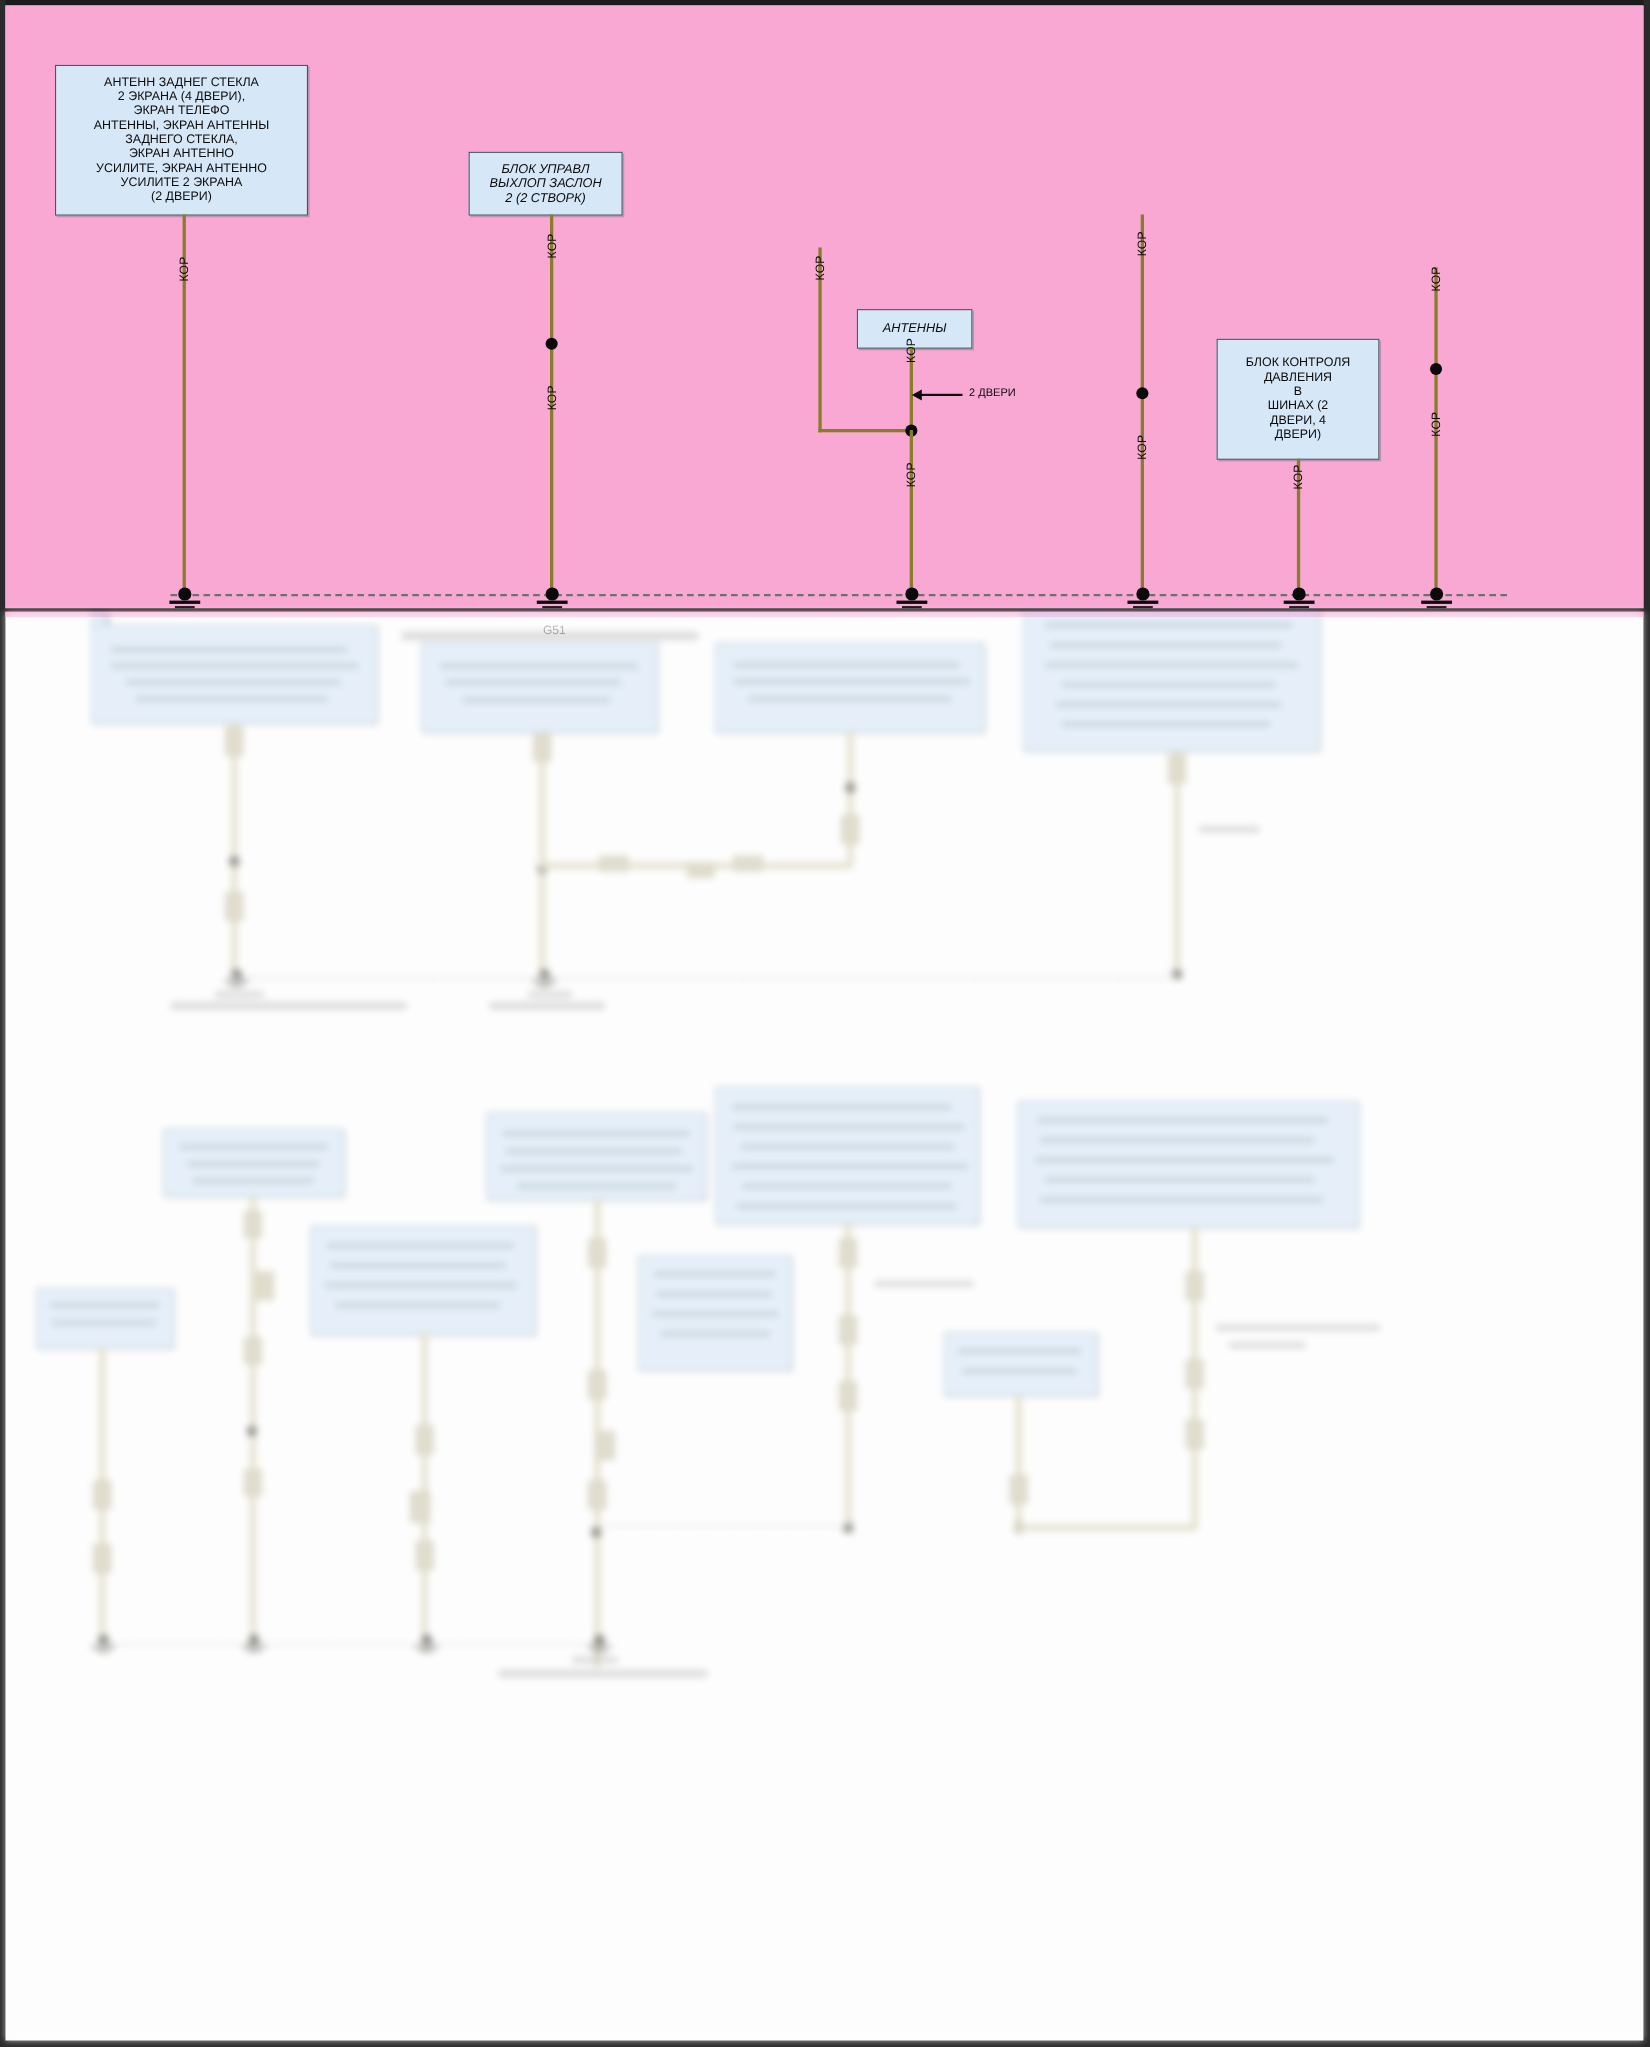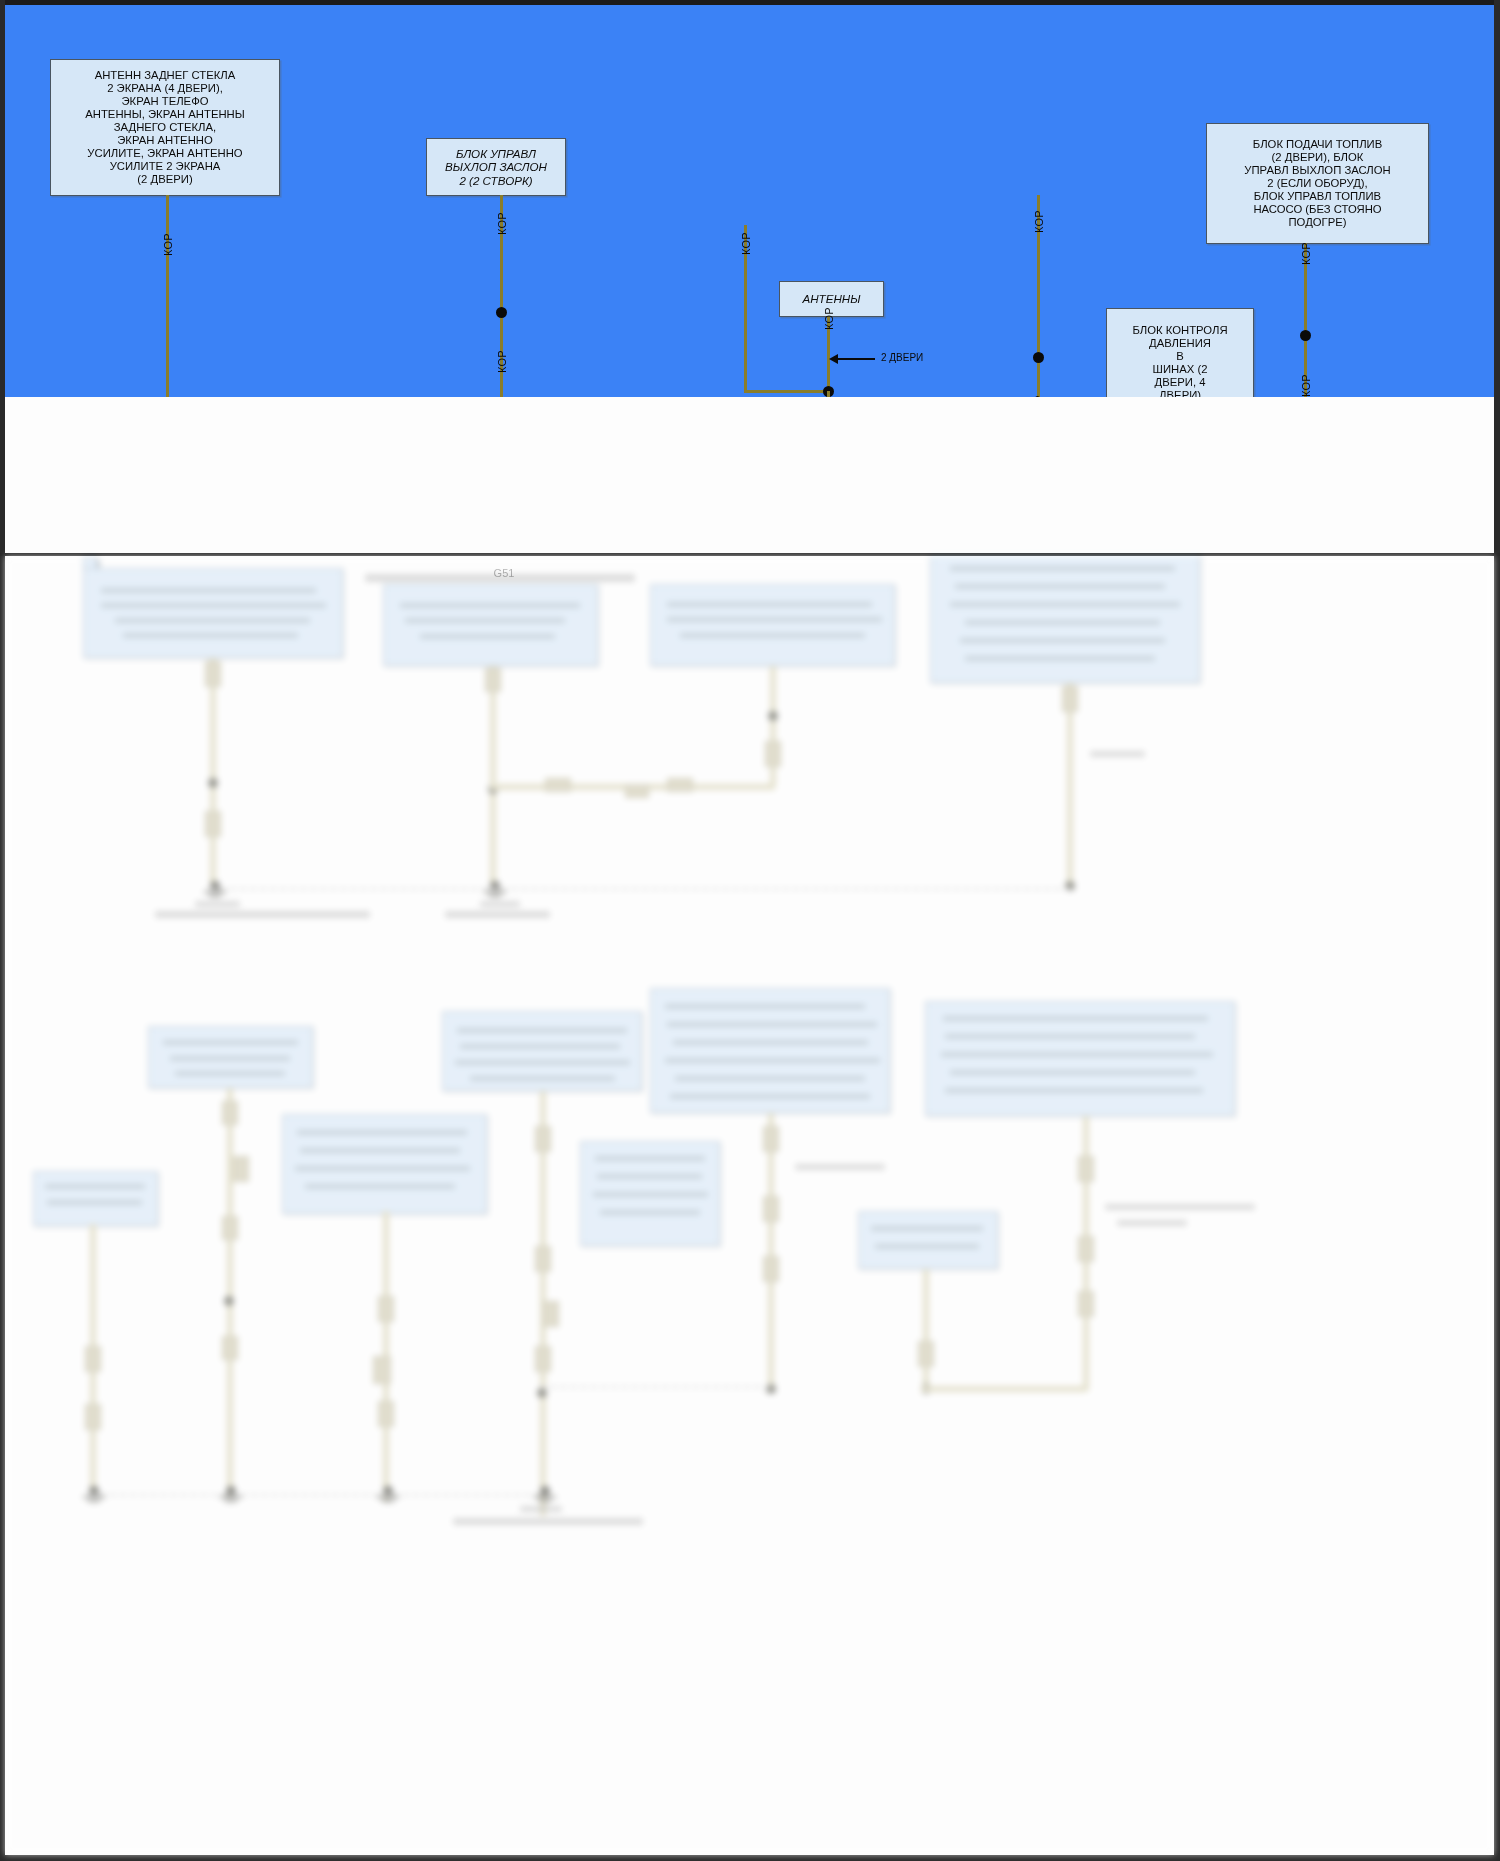--- a/index.html
+++ b/index.html
@@ -17,22 +17,22 @@
 
   
   .frame-top    { position:absolute; left:0;    top:0;     width:1500px; height:5px;  background:#1b1b1b; }
   .frame-left   { position:absolute; left:0;    top:0;     width:5px;   height:1861px;background:#2a2a2a; }
   .frame-right  { position:absolute; left:1494px;top:0;    width:6px;   height:1861px;background:#2a2a2a; }
   .frame-bottom { position:absolute; left:0;    top:1855px;width:1500px;height:6px;  background:#2a2a2a; }
   .frame-sharp-bottom { position:absolute; left:0; top:553px; width:1500px; height:3px; background:#262626; }
 
   
   .sharp-band {
-    position:absolute; left:5px; top:5px; width:1489px; height:392px;
-    background:#3b82f6; overflow:hidden;
+    position:absolute; left:5px; top:5px; width:1489px; height:556px;
+    background:#f9a8d4; overflow:hidden;
   }
   
   .blur-band {
     position:absolute; left:5px; top:556px; width:1489px; height:1299px;
     background:#fefefe; overflow:hidden;
     filter: blur(3.4px);
     opacity: .62;
   }
 
   
@@ -139,27 +139,20 @@
 УСИЛИТЕ, ЭКРАН АНТЕННО
 УСИЛИТЕ 2 ЭКРАНА
 (2 ДВЕРИ)</div>
 
     <div class="box small" style="left:421px; top:133px; width:140px; height:58px;">БЛОК УПРАВЛ
 ВЫХЛОП ЗАСЛОН
 2 (2 СТВОРК)</div>
 
 
 
-    <div class="box" style="left:1201px; top:118px; width:223px; height:121px;">БЛОК ПОДАЧИ ТОПЛИВ
-(2 ДВЕРИ), БЛОК
-УПРАВЛ ВЫХЛОП ЗАСЛОН
-2 (ЕСЛИ ОБОРУД),
-БЛОК УПРАВЛ ТОПЛИВ
-НАСОСО (БЕЗ СТОЯНО
-ПОДОГРЕ)</div>
 
     <div class="box small" style="left:774px; top:276px; width:105px; height:36px;">АНТЕННЫ</div>
 
     <div class="box" style="left:1101px; top:303px; width:148px; height:110px;">БЛОК КОНТРОЛЯ
 ДАВЛЕНИЯ
 В
 ШИНАХ (2
 ДВЕРИ, 4
 ДВЕРИ)</div>
 

